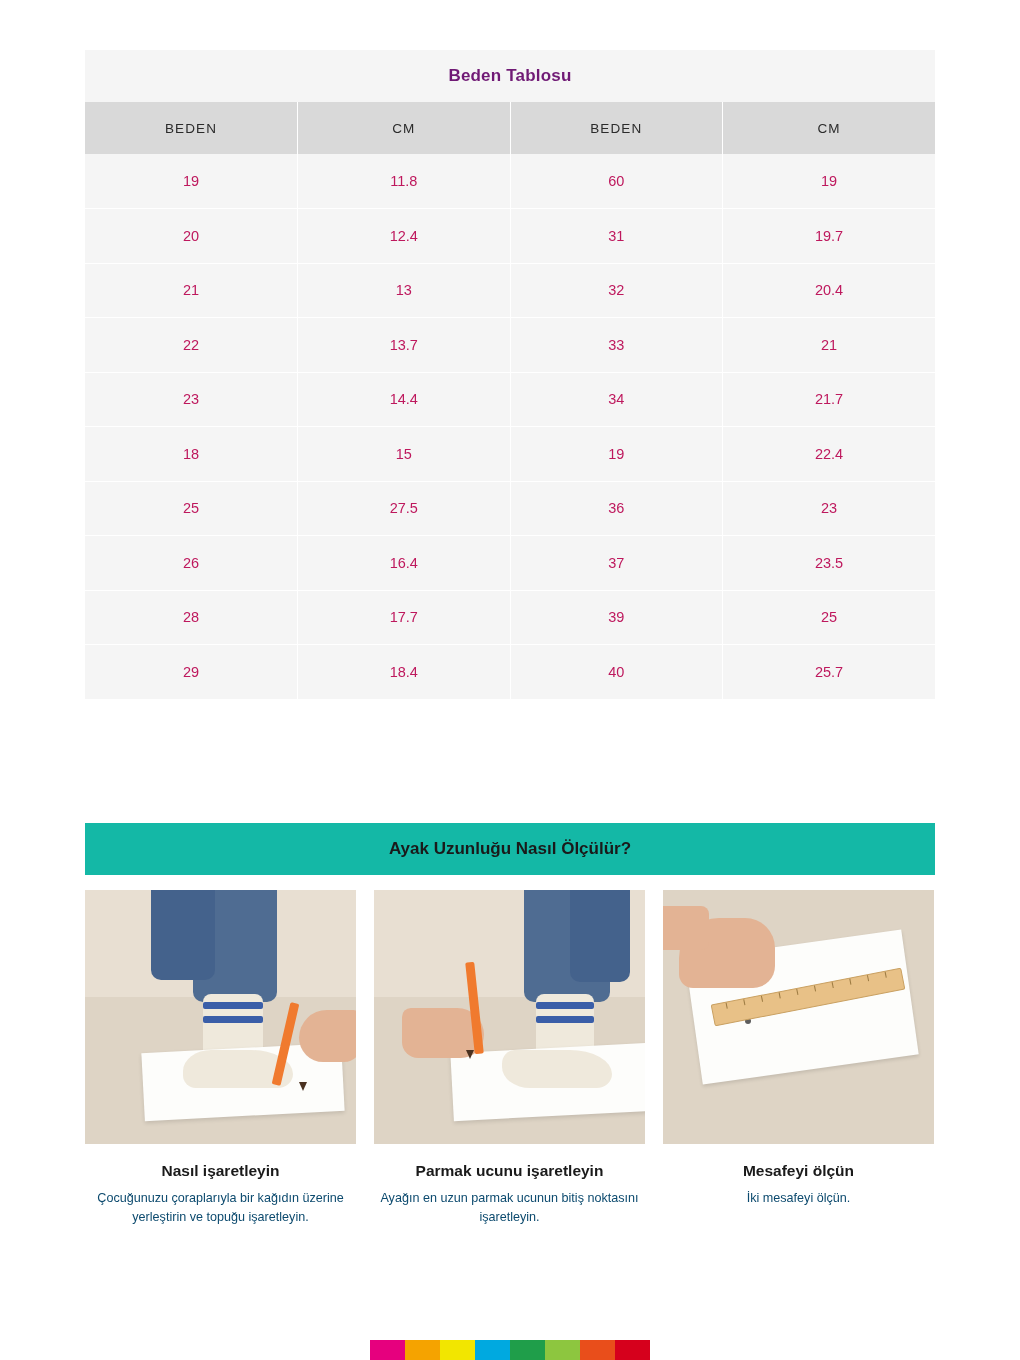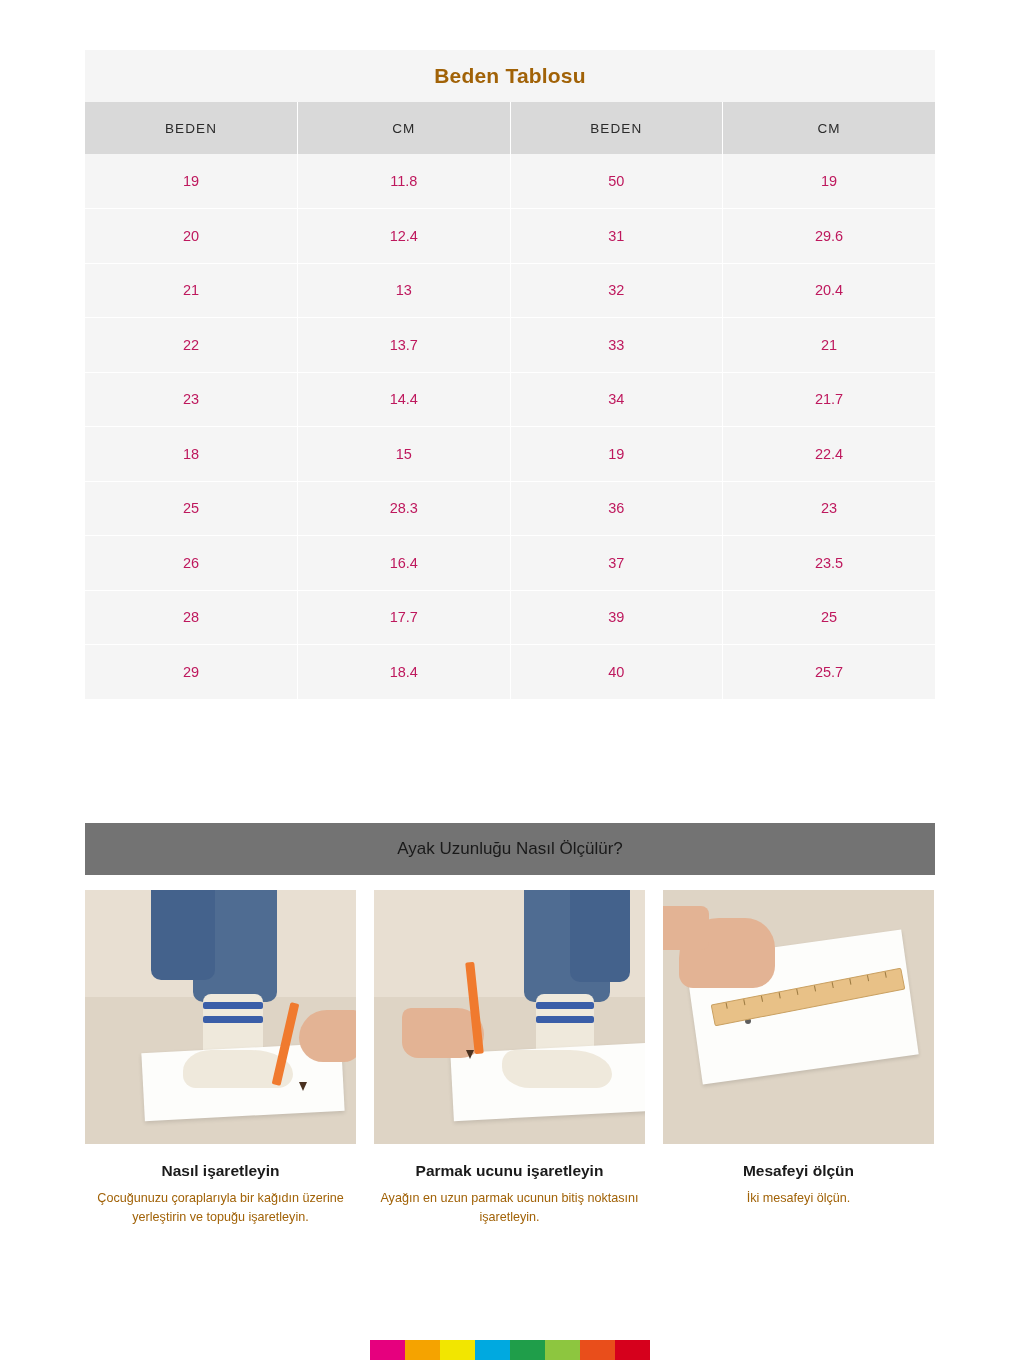--- a/index.html
+++ b/index.html
@@ -24,24 +24,24 @@
     left: 85px;
     top: 50px;
     width: 850px;
   }
   .size-title {
     height: 52px;
     background: #f5f5f5;
     display: flex;
     align-items: center;
     justify-content: center;
-    font-size: 21px;
+    font-size: 17px;
     font-weight: bold;
     letter-spacing: .2px;
-    color: #a16207;
+    color: #701a75;
   }
   table.size-table {
     width: 100%;
     border-collapse: collapse;
     table-layout: fixed;
   }
   table.size-table th {
     background: #d9d9d9;
     height: 52px;
     font-size: 13.5px;
@@ -66,26 +66,26 @@
 
   
   .howto {
     position: absolute;
     left: 85px;
     top: 823px;
     width: 850px;
   }
   .howto-title {
     height: 52px;
-    background: #737373;
+    background: #14b8a6;
     display: flex;
     align-items: center;
     justify-content: center;
     font-size: 17px;
-    font-weight: normal;
+    font-weight: bold;
     color: #1a1a1a;
   }
   .steps {
     display: flex;
     gap: 18px;
     margin-top: 15px;
   }
   .step { width: 271px; }
   .photo {
     width: 271px;
@@ -99,21 +99,21 @@
     text-align: center;
     font-size: 15.5px;
     font-weight: bold;
     color: #1a1a1a;
   }
   .step-desc {
     margin-top: 9px;
     text-align: center;
     font-size: 12.6px;
     line-height: 1.5;
-    color: #a16207;
+    color: #0c4a6e;
   }
 
   
   .bg-wall { position:absolute; inset:0; background:#e8dfd2; }
   .bg-floor { position:absolute; left:0; right:0; bottom:0; height:58%; background:#ded4c5; }
   .paper {
     position: absolute;
     background: #fdfdfb;
     box-shadow: 0 2px 4px rgba(0,0,0,.12);
   }
@@ -197,28 +197,28 @@
           <th>BEDEN</th>
           <th>CM</th>
           <th>BEDEN</th>
           <th>CM</th>
         </tr>
       </thead>
       <tbody>
         <tr>
           <td>19</td>
           <td>11.8</td>
-          <td>50</td>
+          <td>60</td>
           <td>19</td>
         </tr>
         <tr>
           <td>20</td>
           <td>12.4</td>
           <td>31</td>
-          <td>29.6</td>
+          <td>19.7</td>
         </tr>
         <tr>
           <td>21</td>
           <td>13</td>
           <td>32</td>
           <td>20.4</td>
         </tr>
         <tr>
           <td>22</td>
           <td>13.7</td>
@@ -232,21 +232,21 @@
           <td>21.7</td>
         </tr>
         <tr>
           <td>18</td>
           <td>15</td>
           <td>19</td>
           <td>22.4</td>
         </tr>
         <tr>
           <td>25</td>
-          <td>28.3</td>
+          <td>27.5</td>
           <td>36</td>
           <td>23</td>
         </tr>
         <tr>
           <td>26</td>
           <td>16.4</td>
           <td>37</td>
           <td>23.5</td>
         </tr>
         <tr>

